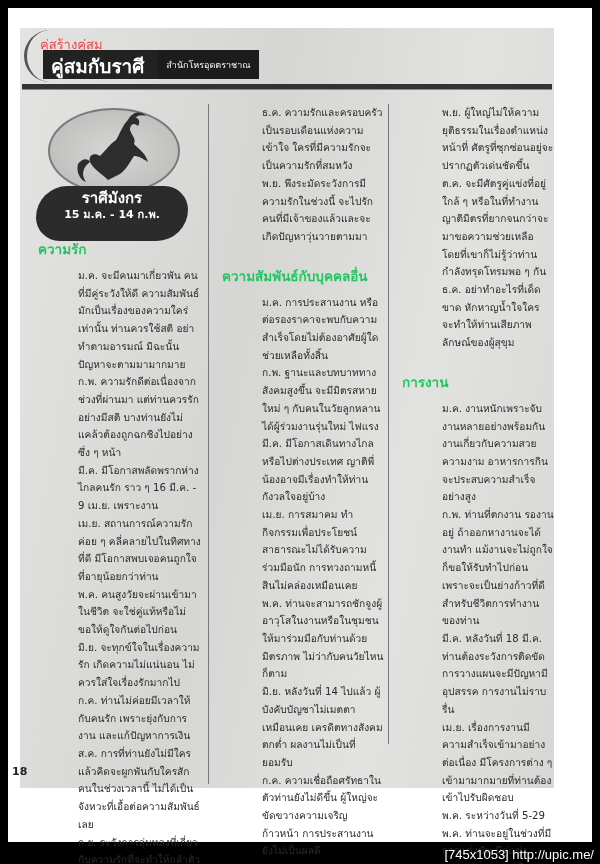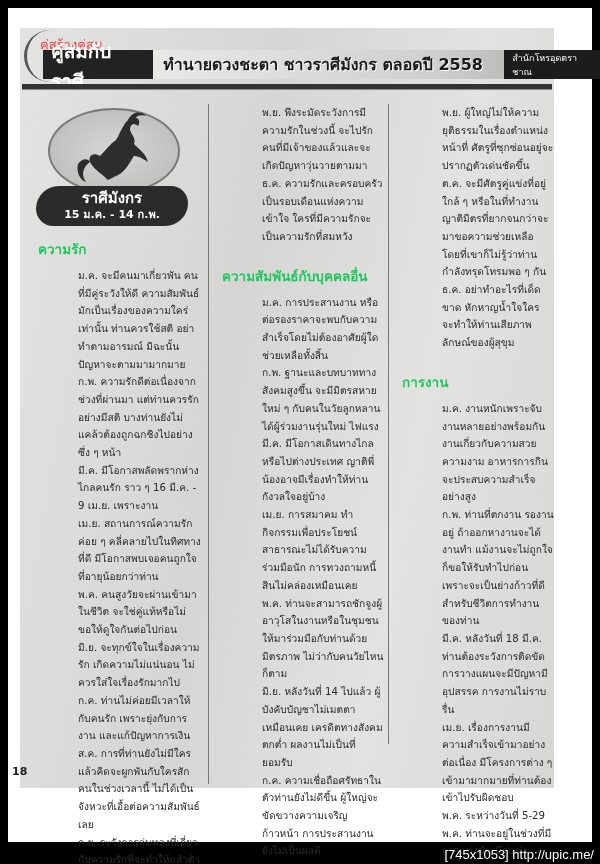--- a/index.html
+++ b/index.html
@@ -49,41 +49,40 @@
   .col p.indent { padding-left: 48px; }
   .col h3 { margin: 8px; font-size: 13.5px; font-weight: bold; color: #22c55e; line-height: 20px; }
   .sign-box {
     position: absolute; left: 30px; top: 108px; width: 165px; height: 120px;
   }
   .sign-oval {
     position: absolute; left: 18px; top: 0; width: 128px; height: 82px; border-radius: 50%;
     background: radial-gradient(ellipse at center, #d7d7d5, #b7b7b5); border: 2px solid #7a7a7a;
   }
   .sign-banner {
-    position: absolute; left: 6px; top: 78px; width: 152px; height: 40px; background: #2b2b2b;
+    position: absolute; left: 6px; top: 78px; width: 152px; height: 55px; background: #2b2b2b;
     border-radius: 40px 30px 40px 30px; color: #fff; text-align: center;
   }
   .sign-name { font-size: 15px; font-weight: bold; line-height: 20px; margin-top: 2px; }
   .sign-dates { font-size: 11px; font-weight: bold; line-height: 14px; }
   .page-number { position: absolute; left: 12px; top: 765px; font-size: 11px; font-weight: bold; color: #222; }
   .watermark {
     position: absolute; right: 6px; bottom: 2px; color: #fff; font-family: Liberation Sans, sans-serif; font-size: 13px;
   }
 </style>
 </head>
 <body>
 
 <div class="page"></div>
 <div class="scan"></div>
 
 <div class="header-arc"></div>
 <div class="header-kicker">คู่สร้างคู่สม</div>
 <div class="header-bar">
   <div class="section-label">คู่สมกับราศี</div>
-  <div class="title-band">ทำนายดวงชะตา ชาวราศีมังกร ตลอดปี 2558</div>
   <div class="source-label">สำนักโหรอุดตราชาณ</div>
 </div>
 <div class="rule"></div>
 
 <div class="col-divider" style="left:208px; top:104px; height:680px;"></div>
 <div class="col-divider" style="left:388px; top:104px; height:640px;"></div>
 
 <div class="sign-box">
   <div class="sign-oval">
     <svg width="128" height="82" viewBox="0 0 128 82">
@@ -106,22 +105,22 @@
   <p class="indent">เม.ย. สถานการณ์ความรักค่อย ๆ คลี่คลายไปในทิศทางที่ดี มีโอกาสพบเจอคนถูกใจที่อายุน้อยกว่าท่าน</p>
   <p class="indent">พ.ค. คนสูงวัยจะผ่านเข้ามาในชีวิต จะใช่คู่แท้หรือไม่ ขอให้ดูใจกันต่อไปก่อน</p>
   <p class="indent">มิ.ย. จะทุกข์ใจในเรื่องความรัก เกิดความไม่แน่นอน ไม่ควรใส่ใจเรื่องรักมากไป</p>
   <p class="indent">ก.ค. ท่านไม่ค่อยมีเวลาให้กับคนรัก เพราะยุ่งกับการงาน และแก้ปัญหาการเงิน</p>
   <p class="indent">ส.ค. การที่ท่านยังไม่มีใคร แล้วคิดจะผูกพันกับใครสักคนในช่วงเวลานี้ ไม่ได้เป็นจังหวะที่เอื้อต่อความสัมพันธ์เลย</p>
   <p class="indent">ก.ย. ระวังการลุ่มหลงที่เกี่ยวกับความรักที่จะทำให้ถลำตัว การริเริ่มสานสัมพันธ์ในช่วงเวลานี้ ไม่เป็นผลดีต่อท่าน</p>
 
 </div>
 
 <div class="col" style="left:214px; top:104px; width:170px;">
+  <p class="indent">ธ.ค. ความรักและครอบครัวเป็นรอบเดือนแห่งความเข้าใจ ใครที่มีความรักจะเป็นความรักที่สมหวัง</p>
   <p class="indent">พ.ย. พึงระมัดระวังการมีความรักในช่วงนี้ จะไปรักคนที่มีเจ้าของแล้วและจะเกิดปัญหาวุ่นวายตามมา</p>
-  <p class="indent">ธ.ค. ความรักและครอบครัวเป็นรอบเดือนแห่งความเข้าใจ ใครที่มีความรักจะเป็นความรักที่สมหวัง</p>
   <div style="height:12px;"></div>
   <h3>ความสัมพันธ์กับบุคคลอื่น</h3>
   <p class="indent">ม.ค. การประสานงาน หรือต่อรองราคาจะพบกับความสำเร็จโดยไม่ต้องอาศัยผู้ใดช่วยเหลือทั้งสิ้น</p>
   <p class="indent">ก.พ. ฐานะและบทบาททางสังคมสูงขึ้น จะมีมิตรสหายใหม่ ๆ กับคนในวัยลูกหลาน ได้ผู้ร่วมงานรุ่นใหม่ ไฟแรง</p>
   <p class="indent">มี.ค. มีโอกาสเดินทางไกล หรือไปต่างประเทศ ญาติพี่น้องอาจมีเรื่องทำให้ท่านกังวลใจอยู่บ้าง</p>
   <p class="indent">เม.ย. การสมาคม ทำกิจกรรมเพื่อประโยชน์สาธารณะไม่ได้รับความร่วมมือนัก การทวงถามหนี้สินไม่คล่องเหมือนเคย</p>
   <p class="indent">พ.ค. ท่านจะสามารถชักจูงผู้อาวุโสในงานหรือในชุมชนให้มาร่วมมือกับท่านด้วยมิตรภาพ ไม่ว่ากับคนวัยไหนก็ตาม</p>
   <p class="indent">มิ.ย. หลังวันที่ 14 ไปแล้ว ผู้บังคับบัญชาไม่เมตตาเหมือนเคย เครดิตทางสังคมตกต่ำ ผลงานไม่เป็นที่ยอมรับ</p>
   <p class="indent">ก.ค. ความเชื่อถือศรัทธาในตัวท่านยังไม่ดีขึ้น ผู้ใหญ่จะขัดขวางความเจริญก้าวหน้า การประสานงานยังไม่เป็นผลดี</p>
   <p class="indent">ส.ค. ถ้ามีกิจกรรมเด่น ๆ ท่านอาจจะเผชิญหน้ากับศัตรูอย่างไม่คาดฝัน</p>

